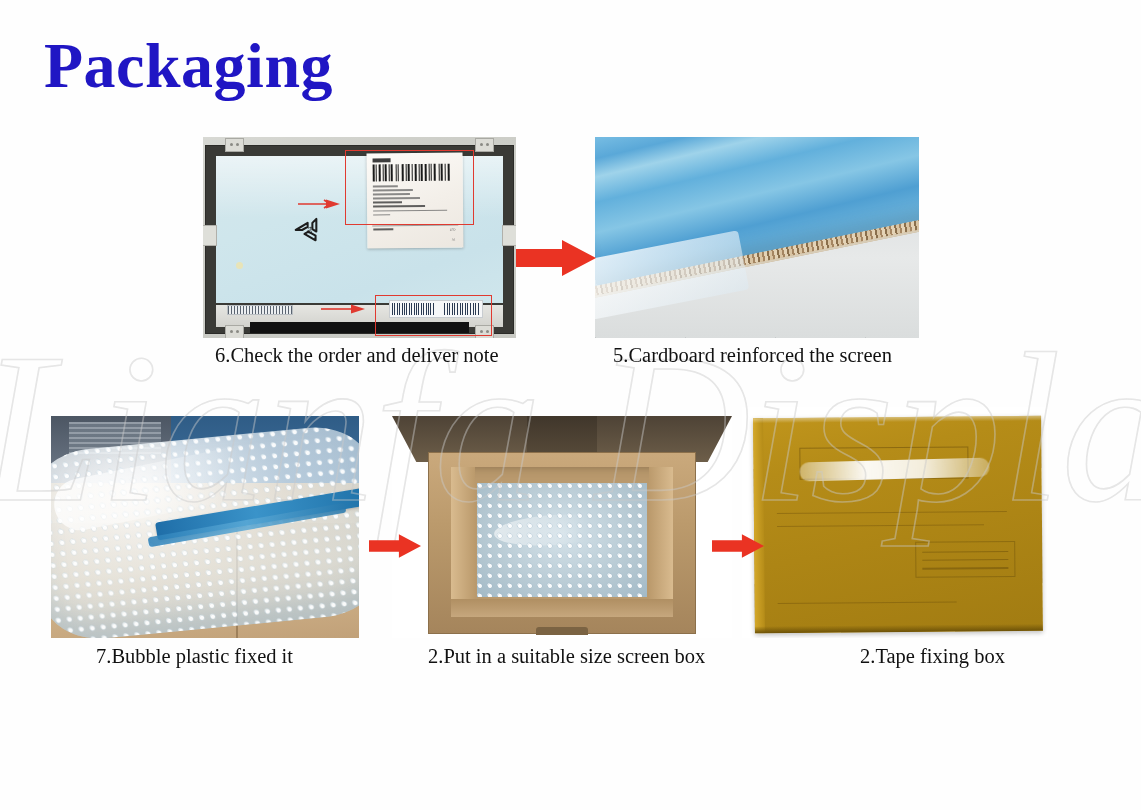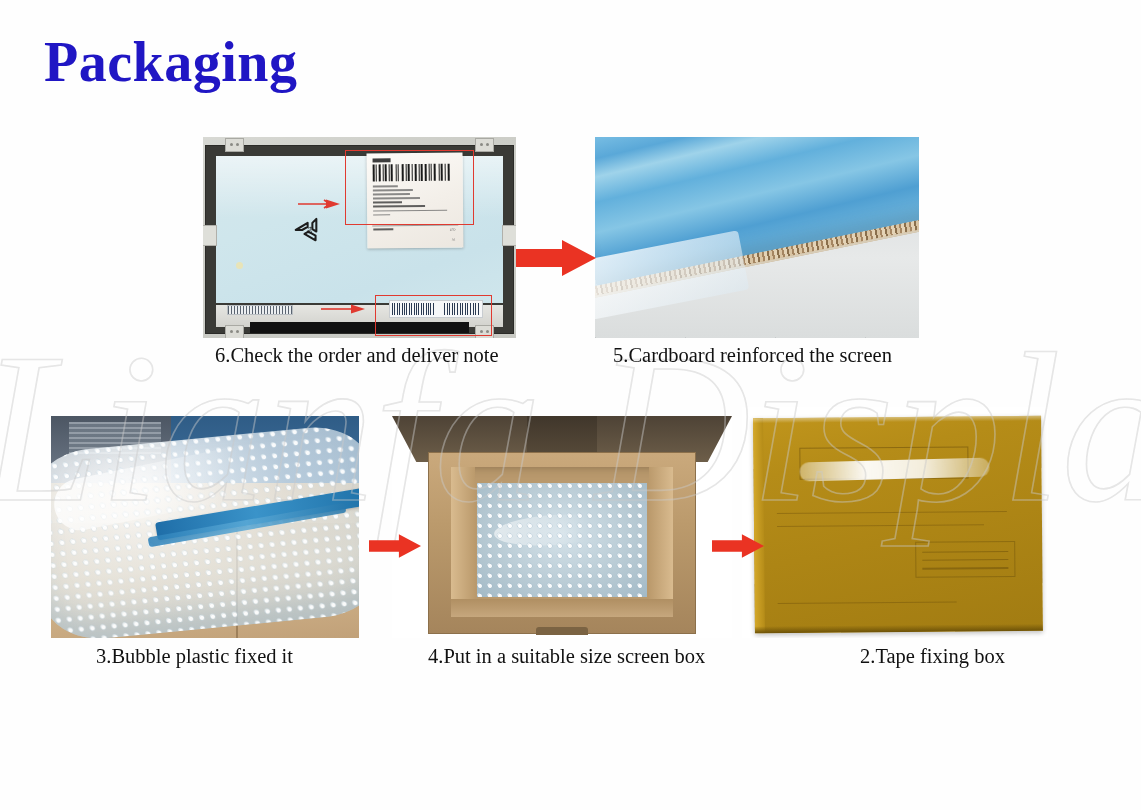--- a/index.html
+++ b/index.html
@@ -33,21 +33,21 @@
     z-index: 5;
     opacity: .55;
   }
   .watermark svg { display: block; }
 
   
   .title {
     position: absolute;
     left: 44px;
     top: 34px;
-    font-size: 56px;
+    font-size: 64px;
     font-weight: bold;
     color: #2016c4;
     font-family: "Liberation Serif", "DejaVu Serif", serif;
     letter-spacing: .5px;
     line-height: 1;
     z-index: 8;
   }
 
   
   .fig {
@@ -554,21 +554,21 @@
     <div class="f3-vent"></div>
     <div class="f3-bluebg"></div>
     <div class="f3-table"></div>
     <div class="f3-roll">
       <div class="f3-bubbles"></div>
       <div class="f3-sheen"></div>
     </div>
     <div class="f3-bluefilm"></div>
     <div class="f3-bluefilm2"></div>
   </div>
-  <div class="cap" style="left:96px; top:645px;">3.Bubble plastic fixed it</div>
+  <div class="cap" style="left:96px; top:645px;">7.Bubble plastic fixed it</div>
 
   <div class="arrow" style="left:369px; top:530px;">
     <svg width="52" height="32" viewBox="0 0 80 36" xmlns="http://www.w3.org/2000/svg">
       <path d="M0 9 H46 V0 L80 18 L46 36 V27 H0 Z" fill="#ea3323"></path>
     </svg>
   </div>
 
   <div class="fig" id="fig4">
     <div class="f4-bg"></div>
     <div class="f4-flapTop"></div>
@@ -579,21 +579,21 @@
         <div class="f4-wall-l"></div>
         <div class="f4-wall-r"></div>
         <div class="f4-wall-b"></div>
         <div class="f4-bubble">
           <div class="f4-shine"></div>
         </div>
       </div>
       <div class="f4-notch"></div>
     </div>
   </div>
-  <div class="cap" style="left:428px; top:645px;">4.Put in a suitable size screen box</div>
+  <div class="cap" style="left:428px; top:645px;">2.Put in a suitable size screen box</div>
 
   <div class="arrow" style="left:712px; top:530px;">
     <svg width="52" height="32" viewBox="0 0 80 36" xmlns="http://www.w3.org/2000/svg">
       <path d="M0 9 H46 V0 L80 18 L46 36 V27 H0 Z" fill="#ea3323"></path>
     </svg>
   </div>
 
   <div class="fig" id="fig5">
     <div class="f5-bg"></div>
     <div class="f5-box">

